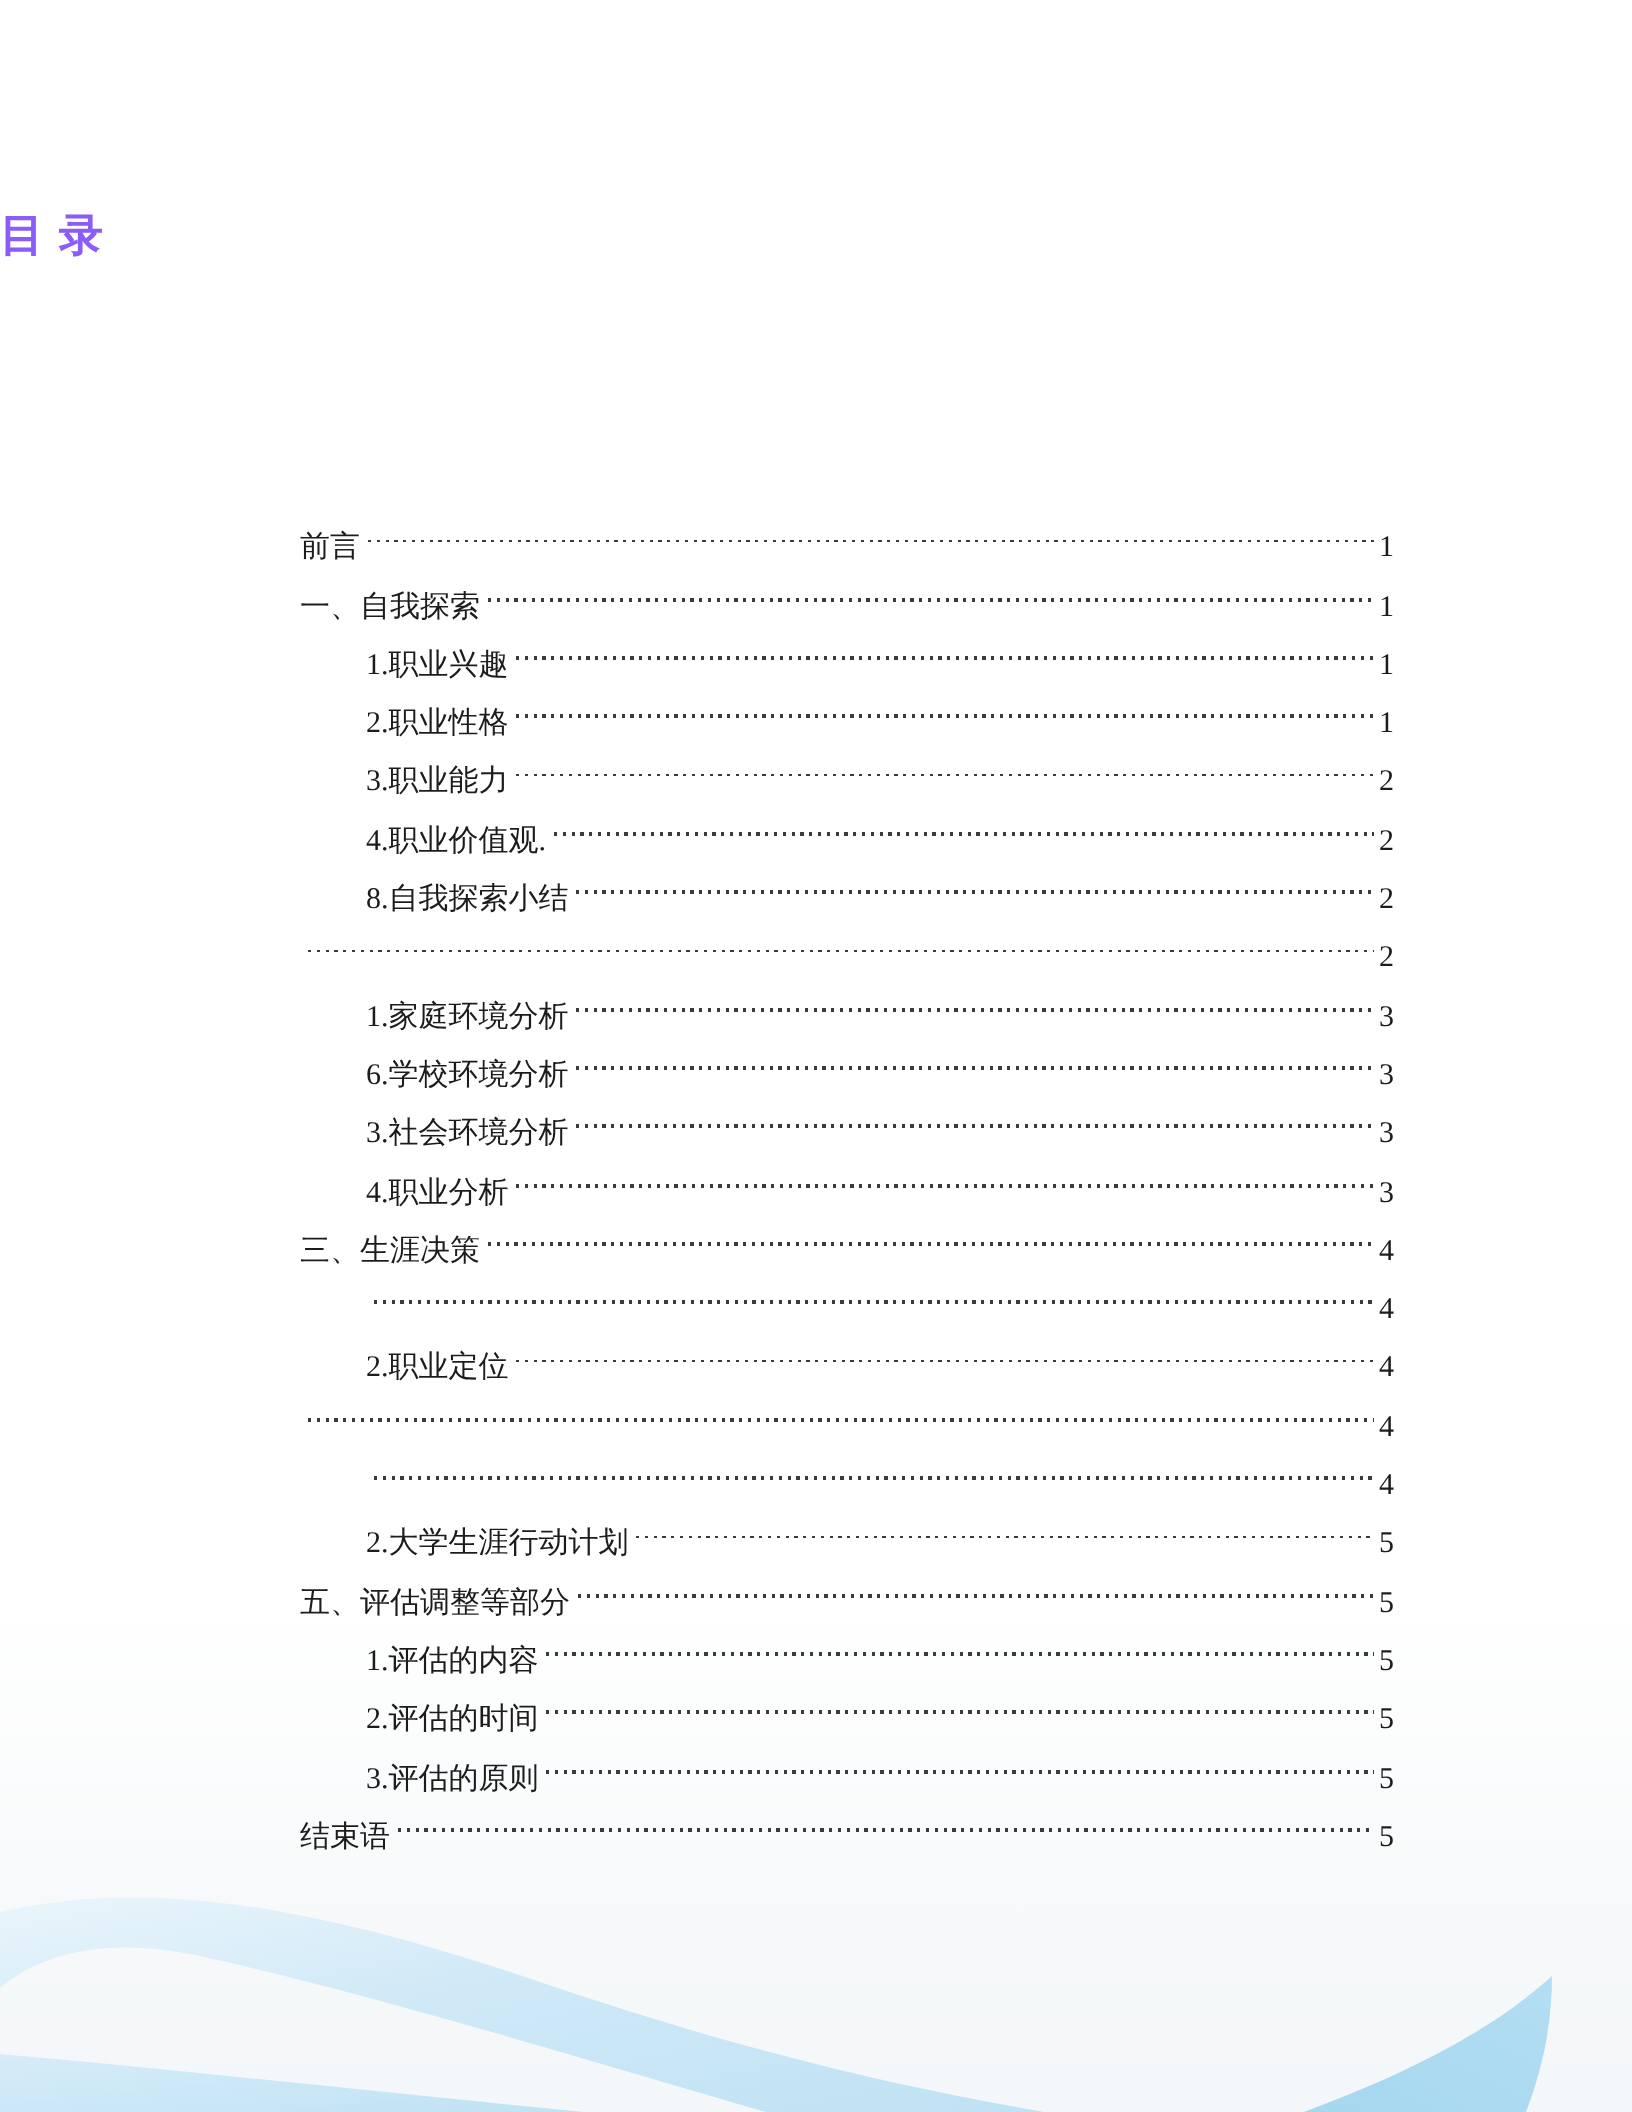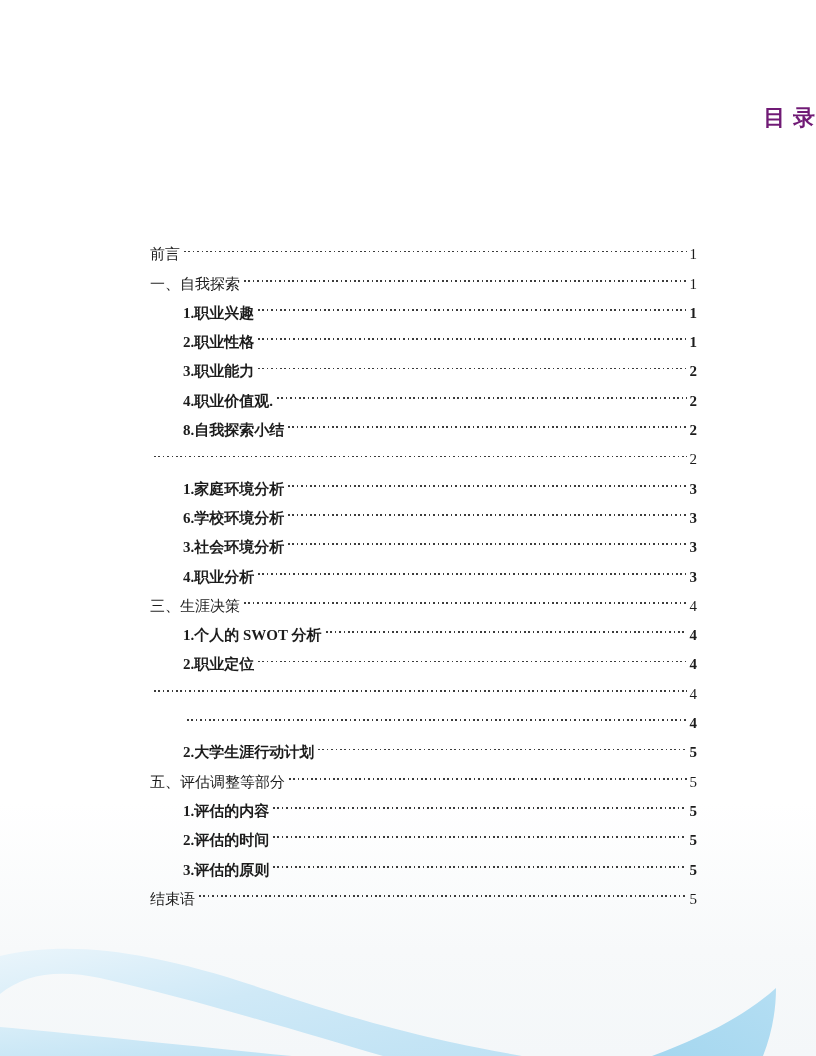--- a/index.html
+++ b/index.html
@@ -9,41 +9,41 @@
     overflow: hidden;
     background: linear-gradient(180deg, #ffffff 0%, #ffffff 76%, #f7f9fa 90%, #f4f7f9 100%);
     font-family: "Liberation Serif", "DejaVu Serif", serif;
     color: var(--text-color, #1c1c1c);
   }
   .page { position: relative; z-index: 2; }
   .doc-title {
     margin-top: 100px;
     height: 36px;
     line-height: 36px;
-    text-align: right;
+    text-align: left;
     font-size: 22px;
     font-weight: bold;
     letter-spacing: 1px;
-    color: #701a75;
+    color: #8b5cf6;
   }
   .toc {
     position: absolute;
     left: 150px;
-    top: 130px;
+    top: 149px;
     width: 547px;
   }
   .toc-row {
     display: flex;
     align-items: baseline;
     height: 29.3px;
     line-height: 29.3px;
     font-size: 15px;
     white-space: nowrap;
   }
-  .toc-row.level-1 { padding-left: 33px; font-weight: bold; }
+  .toc-row.level-1 { padding-left: 33px; }
   .toc-label { flex: 0 0 auto; }
   .toc-leader {
     flex: 1 1 auto;
     position: relative;
     margin: 0 3px 0 4px;
     height: 29.3px;
   }
   .toc-leader::after {
     content: "";
     position: absolute;
@@ -126,21 +126,20 @@
     <span class="toc-label">4.职业分析</span>
     <span class="toc-leader"></span>
     <span class="toc-page">3</span>
   </div>
       <div class="toc-row level-0">
     <span class="toc-label">三、生涯决策</span>
     <span class="toc-leader"></span>
     <span class="toc-page">4</span>
   </div>
       <div class="toc-row level-1">
-    <span class="toc-label">1.个人的 SWOT 分析</span>
     <span class="toc-leader"></span>
     <span class="toc-page">4</span>
   </div>
       <div class="toc-row level-1">
     <span class="toc-label">2.职业定位</span>
     <span class="toc-leader"></span>
     <span class="toc-page">4</span>
   </div>
       <div class="toc-row level-0">
     <span class="toc-leader"></span>

